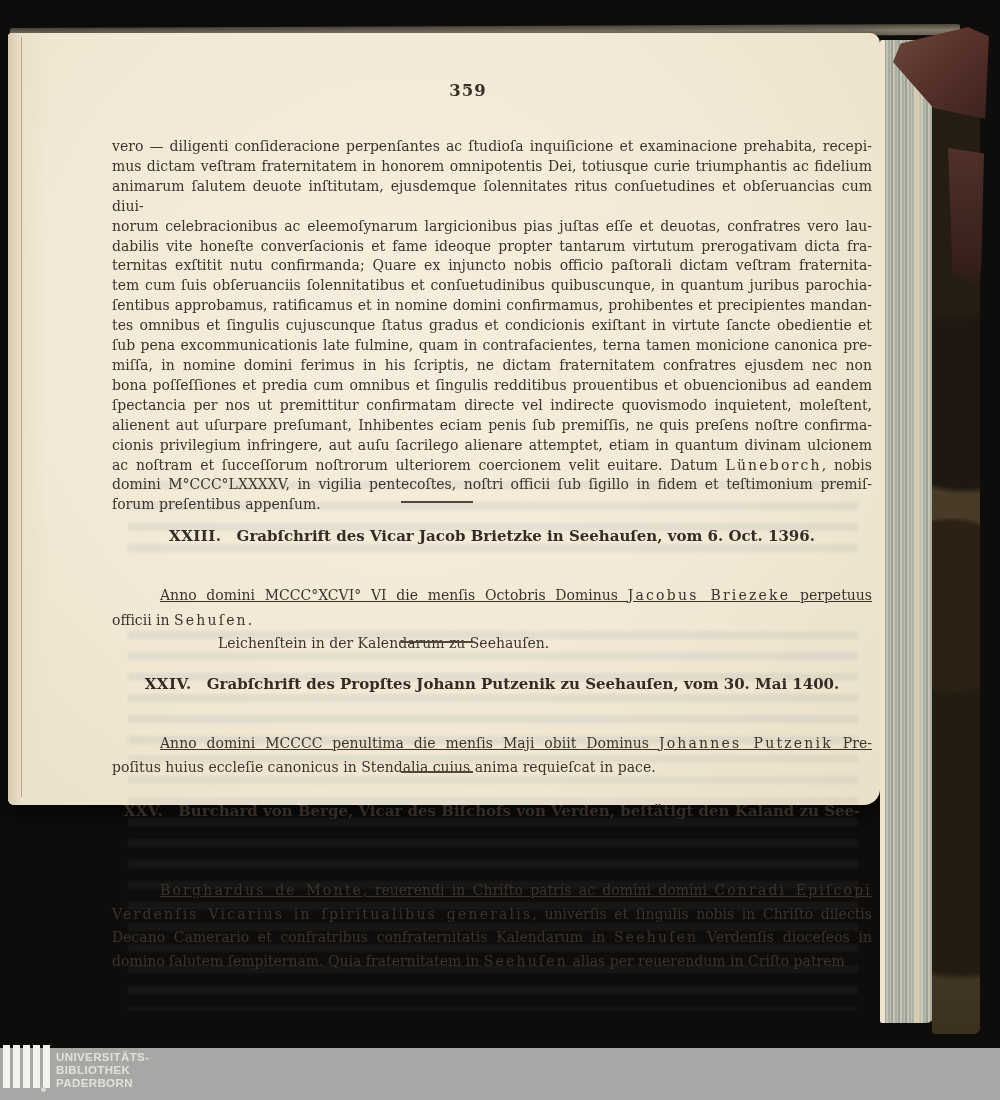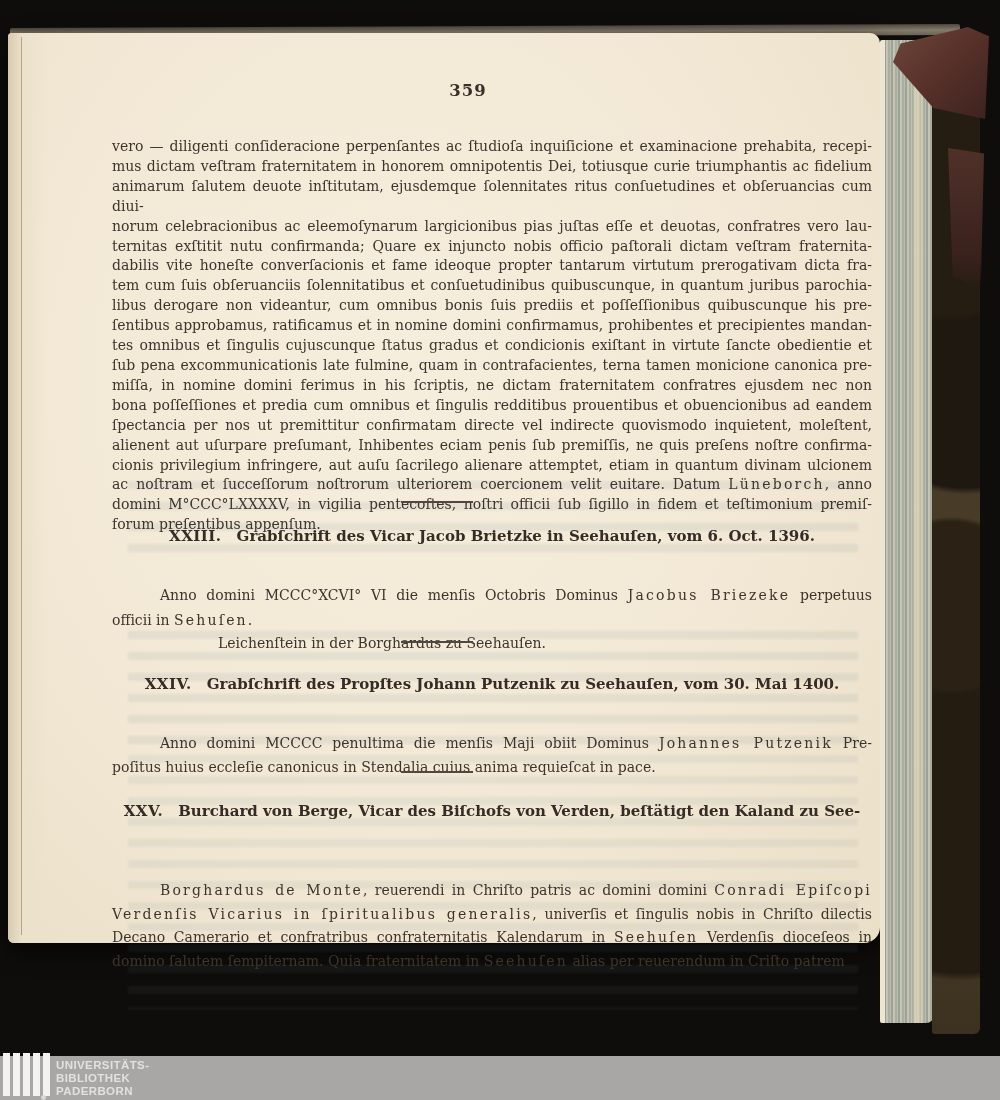--- a/index.html
+++ b/index.html
@@ -10,21 +10,21 @@
   }
   .stage{position:absolute;inset:0;}
 
   
   .top-edge{
     position:absolute;left:10px;top:26px;width:950px;height:11px;
     background:linear-gradient(180deg,#4d463c,#837b6b 55%,#6a6254);
     transform:rotate(-0.25deg);border-radius:2px;
   }
   .page{
-    position:absolute;left:8px;top:33px;width:872px;height:910px;
+    position:absolute;left:8px;top:33px;width:872px;height:772px;
     background:
       radial-gradient(ellipse at 45% 38%, #f6eedd 0%, #f2e8d5 55%, #eadfc7 100%);
     border-radius:4px 10px 16px 6px;
     box-shadow:0 8px 22px rgba(0,0,0,.65);
   }
   .page::before{ 
     content:"";position:absolute;left:0;top:0;bottom:0;width:40px;
     background:linear-gradient(90deg,#d8cab0 0,#ece1cb 14px,rgba(0,0,0,0) 40px);
     border-radius:4px 0 0 6px;
   }
@@ -77,21 +77,21 @@
   .pagenum{
     position:absolute;top:48px;width:100%;text-align:center;
     font-weight:bold;font-size:16.5px;letter-spacing:1px;color:#39302a;
     transform:translateX(-24px);
   }
   .block{position:absolute;width:100%;margin-top:20px;}
   .jlines .tl{text-align:justify;text-align-last:justify;}
   .jlines .tl:last-child{text-align-last:left;}
   .para{top:84px;line-height:19.9px;}
   .sec-body{line-height:24px;}
-  .sec-body .tl:first-child{text-indent:48px;}
+  .sec-body .tl:first-child{text-indent:48px;text-decoration:underline;}
   .b23{top:530px;line-height:24.5px;}
   .note23{top:582px;padding-left:106px;}
   .b24{top:678px;}
   .b25{top:826px;line-height:23.7px;}
   .gsp{letter-spacing:2.2px;}
 
   .divider{
     width:72px;border:0;border-top:2px solid #52463d;
     margin:0 auto;transform:translateX(-55px);position:absolute;left:0;right:0;
   }
@@ -100,21 +100,21 @@
   .sec-head{
     position:absolute;width:100%;text-align:center;
     font-weight:bold;color:#352c26;font-size:15px;
   }
   .h23{top:494px;} .h24{top:642px;}
   .h25{top:764px;line-height:28px;}
   .sec-num{margin-right:15px;letter-spacing:.5px;}
 
   
   .footer-bar{
-    position:absolute;left:0;right:0;bottom:0;height:44px;background:#a8a7a5;
+    position:absolute;left:0;right:0;bottom:0;height:52px;background:#a8a7a5;
   }
   .logo{position:absolute;left:3px;top:-3px;height:46px;width:50px;}
   .logo .bar{position:absolute;top:0;width:7px;height:43px;background:#f3f2ee;}
   .logo .bar:nth-child(1){left:0;} .logo .bar:nth-child(2){left:10px;}
   .logo .bar:nth-child(3){left:20px;} .logo .bar:nth-child(4){left:30px;}
   .logo .bar:nth-child(5){left:40px;}
   .logo .dot{position:absolute;left:38px;top:42px;width:5px;height:5px;border-radius:50%;background:#d8d6d2;}
   .logo-text{
     position:absolute;left:56px;top:3px;
     font-family:"Liberation Sans", sans-serif;font-size:11.5px;font-weight:bold;
@@ -134,47 +134,46 @@
     <div class="bleed b3"></div>
 
     <div class="textblock">
       <div class="pagenum">359</div>
 
       <div class="block para jlines">
           <div class="tl"><span>vero — diligenti conſideracione perpenſantes ac ſtudioſa inquiſicione et examinacione prehabita, recepi-</span></div>
           <div class="tl"><span>mus dictam veſtram fraternitatem in honorem omnipotentis Dei, totiusque curie triumphantis ac fidelium</span></div>
           <div class="tl"><span>animarum ſalutem deuote inſtitutam, ejusdemque ſolennitates ritus conſuetudines et obſeruancias cum diui-</span></div>
           <div class="tl"><span>norum celebracionibus ac eleemoſynarum largicionibus pias juſtas eſſe et deuotas, confratres vero lau-</span></div>
+          <div class="tl"><span>dabilis vite honeſte converſacionis et fame ideoque propter tantarum virtutum prerogativam dicta fra-</span></div>
           <div class="tl"><span>ternitas exſtitit nutu confirmanda; Quare ex injuncto nobis officio paſtorali dictam veſtram fraternita-</span></div>
-          <div class="tl"><span>dabilis vite honeſte converſacionis et fame ideoque propter tantarum virtutum prerogativam dicta fra-</span></div>
           <div class="tl"><span>tem cum ſuis obſeruanciis ſolennitatibus et conſuetudinibus quibuscunque, in quantum juribus parochia-</span></div>
-          <div class="tl"><span>libus derogare non videantur, cum omnibus bonis ſuis prediis et poſſeſſionibus quibuscunque his pre-</span></div>
           <div class="tl"><span>ſentibus approbamus, ratificamus et in nomine domini confirmamus, prohibentes et precipientes mandan-</span></div>
           <div class="tl"><span>tes omnibus et ſingulis cujuscunque ſtatus gradus et condicionis exiſtant in virtute ſancte obedientie et</span></div>
           <div class="tl"><span>ſub pena excommunicationis late fulmine, quam in contrafacientes, terna tamen monicione canonica pre-</span></div>
           <div class="tl"><span>miſſa, in nomine domini ferimus in his ſcriptis, ne dictam fraternitatem confratres ejusdem nec non</span></div>
           <div class="tl"><span>bona poſſeſſiones et predia cum omnibus et ſingulis redditibus prouentibus et obuencionibus ad eandem</span></div>
           <div class="tl"><span>ſpectancia per nos ut premittitur confirmatam directe vel indirecte quovismodo inquietent, moleſtent,</span></div>
           <div class="tl"><span>alienent aut uſurpare preſumant, Inhibentes eciam penis ſub premiſſis, ne quis preſens noſtre confirma-</span></div>
           <div class="tl"><span>cionis privilegium infringere, aut auſu ſacrilego alienare attemptet, etiam in quantum divinam ulcionem</span></div>
-          <div class="tl"><span>ac noſtram et ſucceſſorum noſtrorum ulteriorem coercionem velit euitare.  Datum </span><span class="gsp">Lüneborch</span><span>, anno</span></div>
+          <div class="tl"><span>ac noſtram et ſucceſſorum noſtrorum ulteriorem coercionem velit euitare.  Datum </span><span class="gsp">Lüneborch</span><span>, nobis</span></div>
           <div class="tl"><span>domini M°CCC°LXXXXV, in vigilia pentecoſtes, noſtri officii ſub ſigillo in fidem et teſtimonium premiſ-</span></div>
           <div class="tl"><span>forum preſentibus appenſum.</span></div>
         </div>
 
       <hr class="divider d1">
 
       <div class="sec-head h23">
         <span class="sec-num">XXIII.</span><span>Grabſchrift des Vicar Jacob Brietzke in Seehauſen, vom 6. Oct. 1396.</span>
       </div>
       <div class="block sec-body jlines b23">
           <div class="tl"><span>Anno domini MCCC°XCVI° VI die menſis Octobris Dominus </span><span class="gsp">Jacobus Briezeke</span><span> perpetuus</span></div>
           <div class="tl"><span>officii in </span><span class="gsp">Sehuſen</span><span>.</span></div>
         </div>
-      <div class="block note23">Leichenſtein in der Borghardus zu Seehauſen.</div>
+      <div class="block note23">Leichenſtein in der Kalendarum zu Seehauſen.</div>
 
       <hr class="divider d2">
 
       <div class="sec-head h24">
         <span class="sec-num">XXIV.</span><span>Grabſchrift des Propſtes Johann Putzenik zu Seehauſen, vom 30. Mai 1400.</span>
       </div>
       <div class="block sec-body jlines b24">
           <div class="tl"><span>Anno domini MCCCC penultima die menſis Maji obiit Dominus </span><span class="gsp">Johannes Putzenik</span><span> Pre-</span></div>
           <div class="tl"><span>poſitus huius eccleſie canonicus in Stendalia cuius anima requieſcat in pace.</span></div>
         </div>

